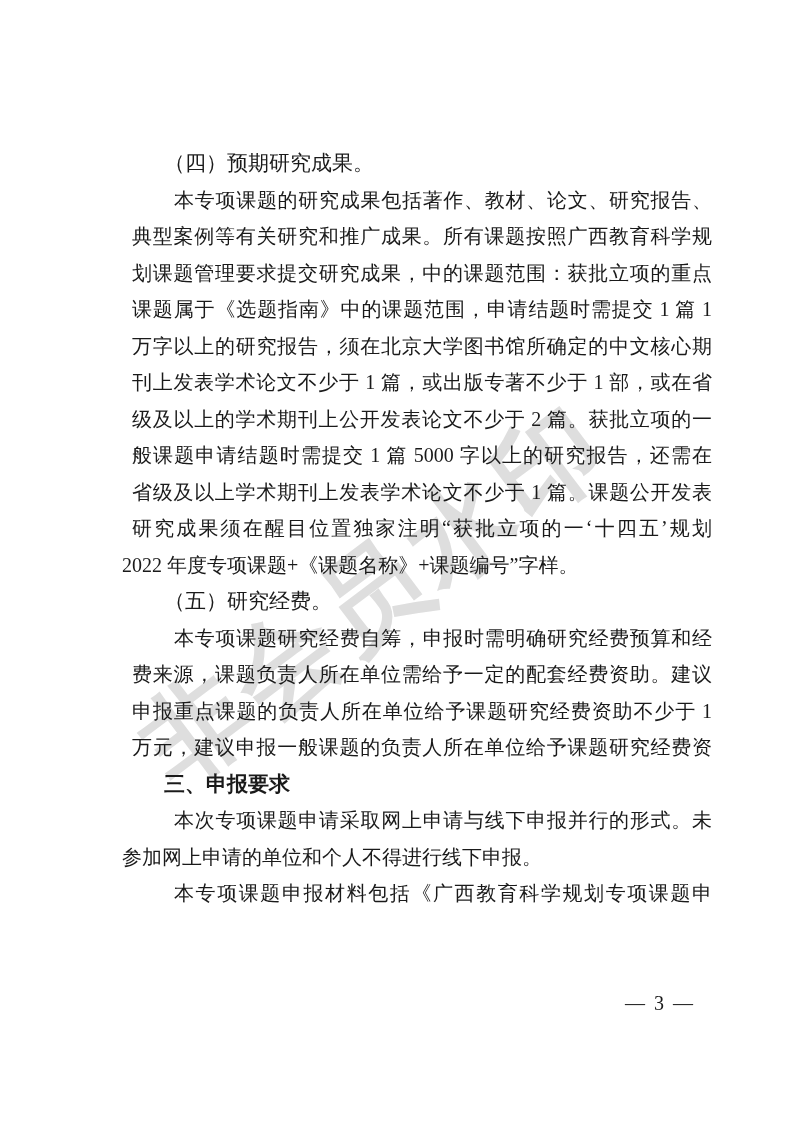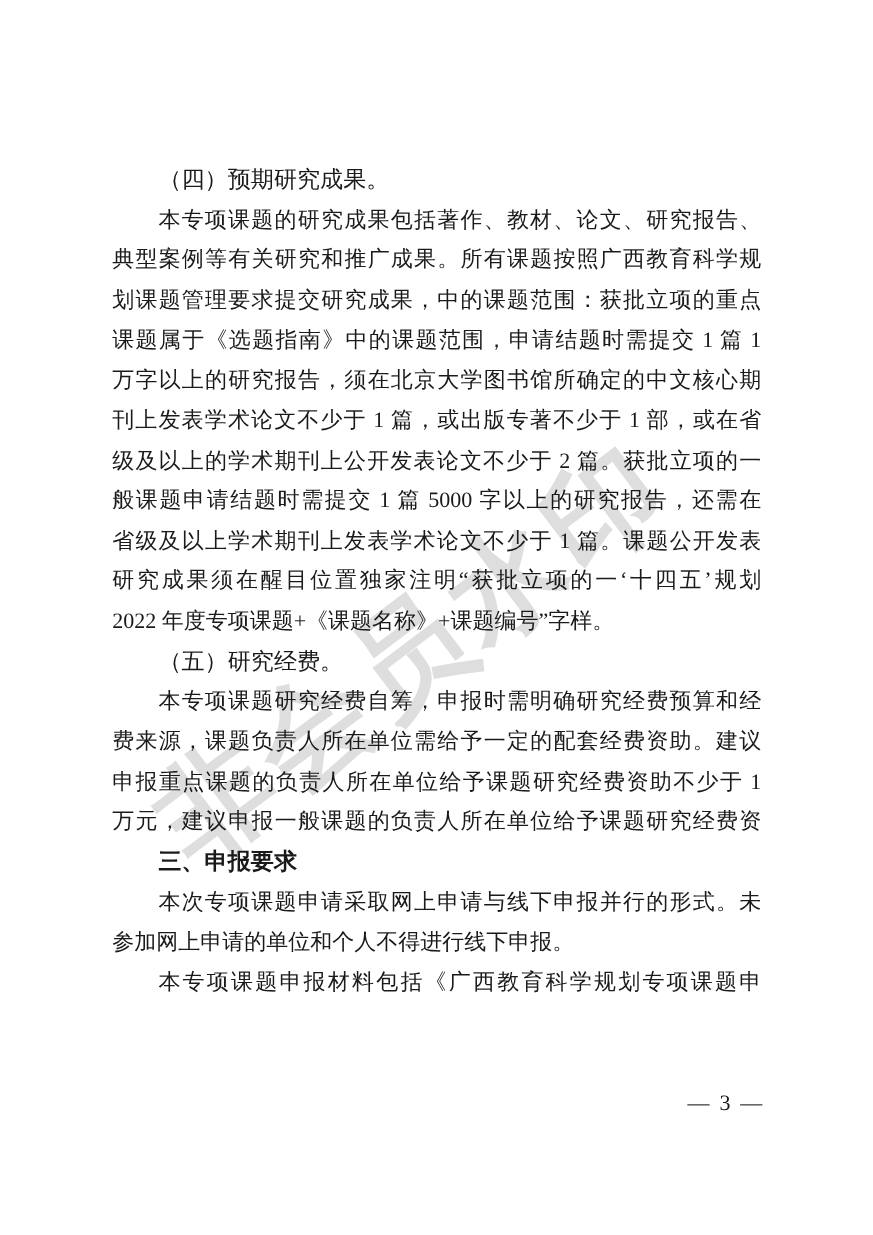--- a/index.html
+++ b/index.html
@@ -28,35 +28,36 @@
     font-weight: bold;
     letter-spacing: 6px;
     color: var(--watermark, #dedede);
     transform: rotate(-37deg);
     z-index: 0;
     user-select: none;
     font-family: "DejaVu Serif", serif;
   }
   .content {
     position: absolute;
-    left: 102px;
+    left: 122px;
     top: 145px;
     width: 590px;
     z-index: 1;
     color: var(--text, #1a1a1a);
   }
   .line {
     height: 36.5px;
     line-height: 36.5px;
     font-size: 20px;
     text-align: left;
   }
   .line.justify {
     text-align: justify;
     text-align-last: justify;
+    margin-left: 10px;
   }
   .line.indent {
     text-indent: 42px;
   }
   .line.subheading {
     font-size: 21px;
   }
   .line.heading {
     font-family: "Liberation Sans", "DejaVu Sans", sans-serif;
     font-weight: bold;

